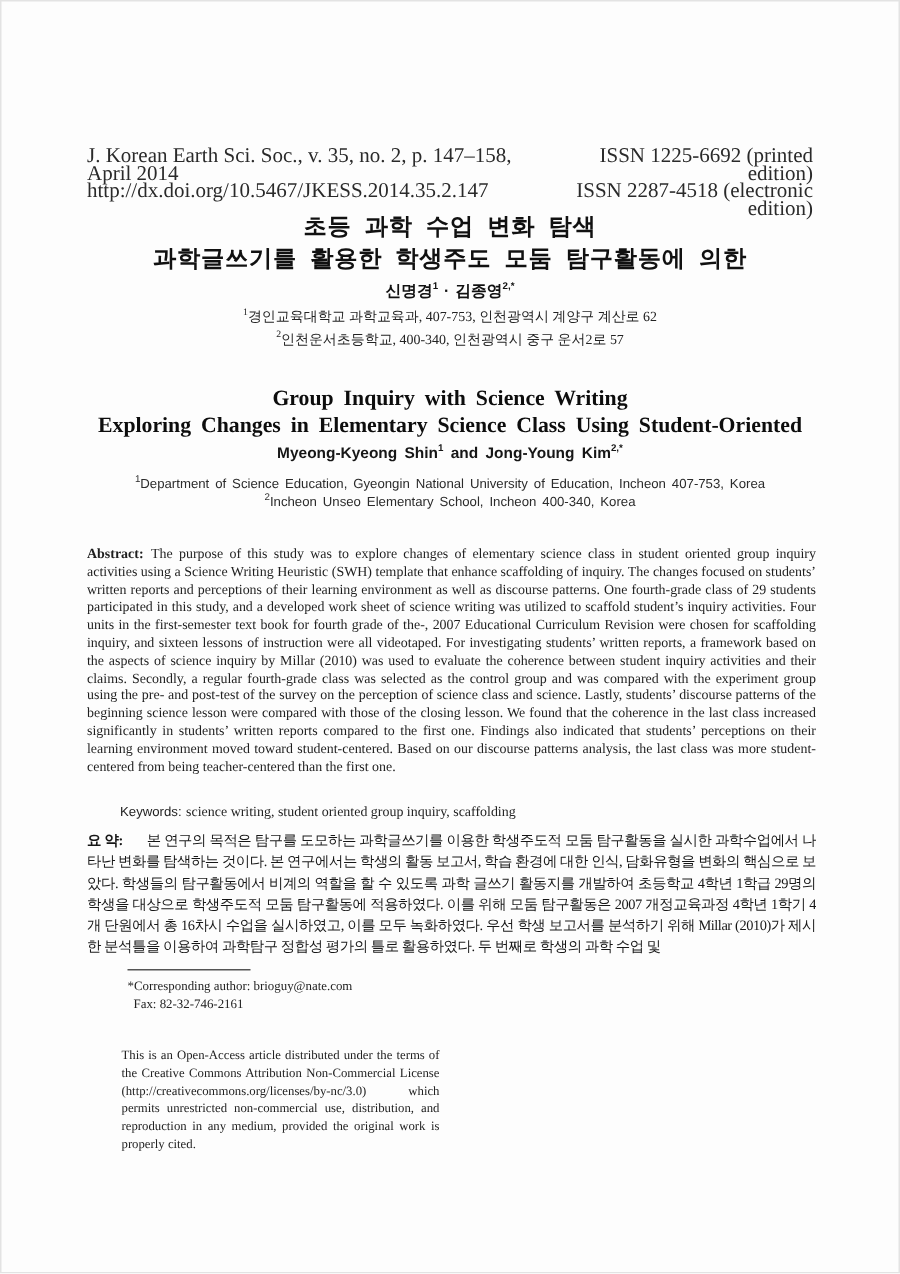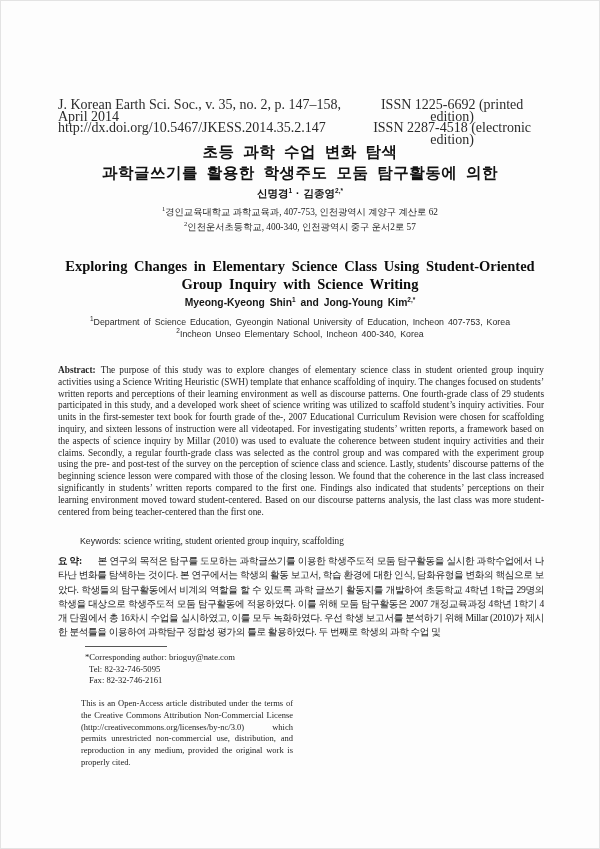--- a/index.html
+++ b/index.html
@@ -13,21 +13,21 @@
     color:#1c1c1c;
     overflow:hidden;
   }
 
   
   .journal-header{
     position:absolute;top:98px;left:57px;right:57px;
     display:flex;justify-content:space-between;
     font-size:14px;line-height:11.6px;color:#2a2a2a;
   }
-  .journal-header .jh-right{text-align:center;}
+  .journal-header .jh-right{text-align:right;}
 
   
   .k-title{
     position:absolute;top:140px;left:0;width:100%;
     text-align:center;font-weight:bold;
     font-family:"Liberation Sans","DejaVu Sans",sans-serif;
     font-size:15.5px;line-height:21px;letter-spacing:0.5px;word-spacing:4px;
     color:#111;margin:0;
   }
   .k-authors{
@@ -124,22 +124,22 @@
   <div class="k-authors">
     <span>신명경</span><sup>1</sup><span class="sep">·</span><span>김종영</span><sup>2,*</sup>
   </div>
 
   <div class="k-affils">
     <div><sup>1</sup><span>경인교육대학교 과학교육과, 407-753, 인천광역시 계양구 계산로 62</span></div>
     <div><sup>2</sup><span>인천운서초등학교, 400-340, 인천광역시 중구 운서2로 57</span></div>
   </div>
 
   <h2 class="e-title">
+    <span style="display:block">Group Inquiry with Science Writing</span>
     <span style="display:block">Exploring Changes in Elementary Science Class Using Student-Oriented</span>
-    <span style="display:block">Group Inquiry with Science Writing</span>
   </h2>
 
   <div class="e-authors">
     <span>Myeong-Kyeong Shin</span><sup>1</sup>
     <span>and</span>
     <span>Jong-Young Kim</span><sup>2,*</sup>
   </div>
 
   <div class="e-affils">
     <div><sup>1</sup><span>Department of Science Education, Gyeongin National University of Education, Incheon 407-753, Korea</span></div>
@@ -155,19 +155,18 @@
   </p>
 
   <p class="k-abstract">
     <span class="k-abs-label">요 약:</span><span>본 연구의 목적은 탐구를 도모하는 과학글쓰기를 이용한 학생주도적 모둠 탐구활동을 실시한 과학수업에서 나타난 변화를 탐색하는 것이다. 본 연구에서는 학생의 활동 보고서, 학습 환경에 대한 인식, 담화유형을 변화의 핵심으로 보았다. 학생들의 탐구활동에서 비계의 역할을 할 수 있도록 과학 글쓰기 활동지를 개발하여 초등학교 4학년 1학급 29명의 학생을 대상으로 학생주도적 모둠 탐구활동에 적용하였다. 이를 위해 모둠 탐구활동은 2007 개정교육과정 4학년 1학기 4개 단원에서 총 16차시 수업을 실시하였고, 이를 모두 녹화하였다. 우선 학생 보고서를 분석하기 위해 Millar (2010)가 제시한 분석틀을 이용하여 과학탐구 정합성 평가의 틀로 활용하였다. 두 번째로 학생의 과학 수업 및</span>
   </p>
 
   <div class="fn-rule"></div>
 
   <div class="footnote">
     <div>*Corresponding author: brioguy@nate.com</div>
-    <div class="fn-sub">Tel: 82-32-746-5095</div>
     <div class="fn-sub">Fax: 82-32-746-2161</div>
   </div>
 
   <p class="openaccess">This is an Open-Access article distributed under the terms of the Creative Commons Attribution Non-Commercial License (http://creativecommons.org/licenses/by-nc/3.0) which permits unrestricted non-commercial use, distribution, and reproduction in any medium, provided the original work is properly cited.</p>
 
 </div>
 
 </body></html>

